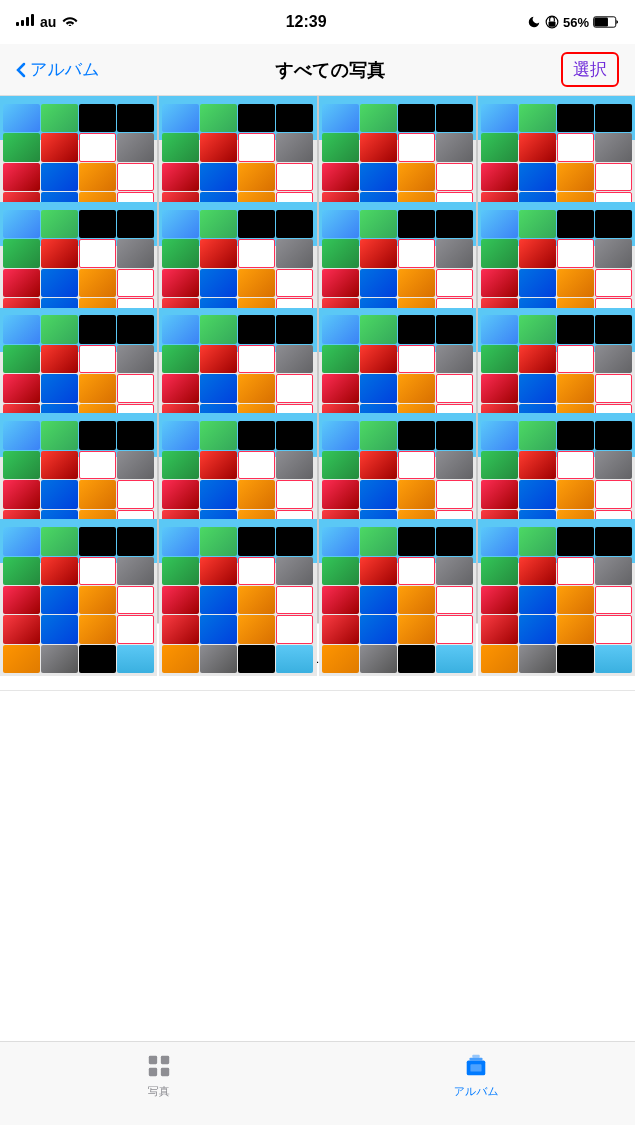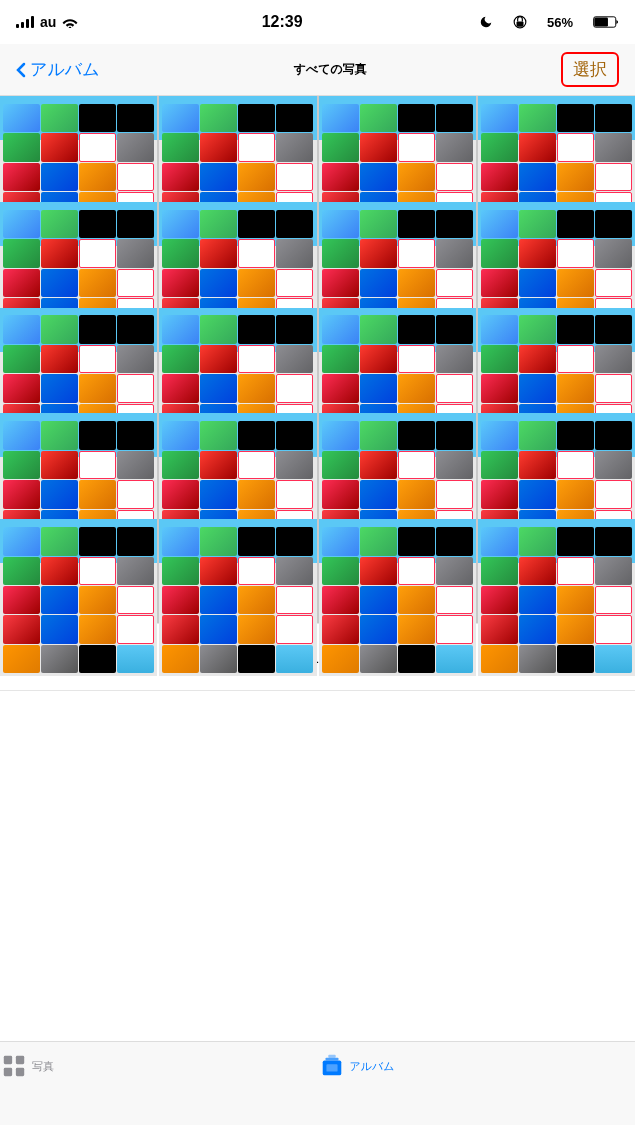--- a/index.html
+++ b/index.html
@@ -18,32 +18,32 @@
       background: #fff;
       display: flex;
       align-items: center;
       justify-content: space-between;
       padding: 0 16px;
       font-size: 14px;
       font-weight: 600;
     }
     .status-left {
       display: flex;
-      align-items: center;
+      align-items: flex-start;
       gap: 6px;
     }
     .status-center {
       font-size: 16px;
       font-weight: 600;
       margin-left: 7px;
     }
     .status-right {
       display: flex;
       align-items: center;
-      gap: 20px;
+      gap: 4px;
       font-size: 13px;
     }
     .signal-bars {
       display: flex;
       align-items: flex-end;
       gap: 2px;
       height: 12px;
     }
     .signal-bar {
       background: #000;
@@ -63,26 +63,26 @@
     }
     .nav-back {
       color: #007aff;
       font-size: 17px;
       display: flex;
       align-items: center;
       gap: 4px;
       cursor: pointer;
     }
     .nav-title {
-      font-size: 12px;
+      font-size: 18px;
       font-weight: 600;
       color: #000;
     }
     .nav-select {
-      color: #a16207;
+      color: #6d28d9;
       font-size: 17px;
       font-weight: 400;
       border: 2px solid red;
       padding: 4px 10px;
       border-radius: 6px;
       cursor: pointer;
     }
 
     
     .photo-grid {
@@ -169,21 +169,21 @@
       height: 84px;
       background: #f8f8f8;
       border-top: 1px solid #ddd;
       display: flex;
       align-items: flex-start;
       padding-top: 10px;
     }
     .tab-item {
       flex: 1;
       display: flex;
-      flex-direction: row;
+      flex-direction: column;
       align-items: center;
       gap: 4px;
       cursor: pointer;
     }
     .tab-icon {
       width: 28px;
       height: 28px;
       display: flex;
       align-items: center;
       justify-content: center;

